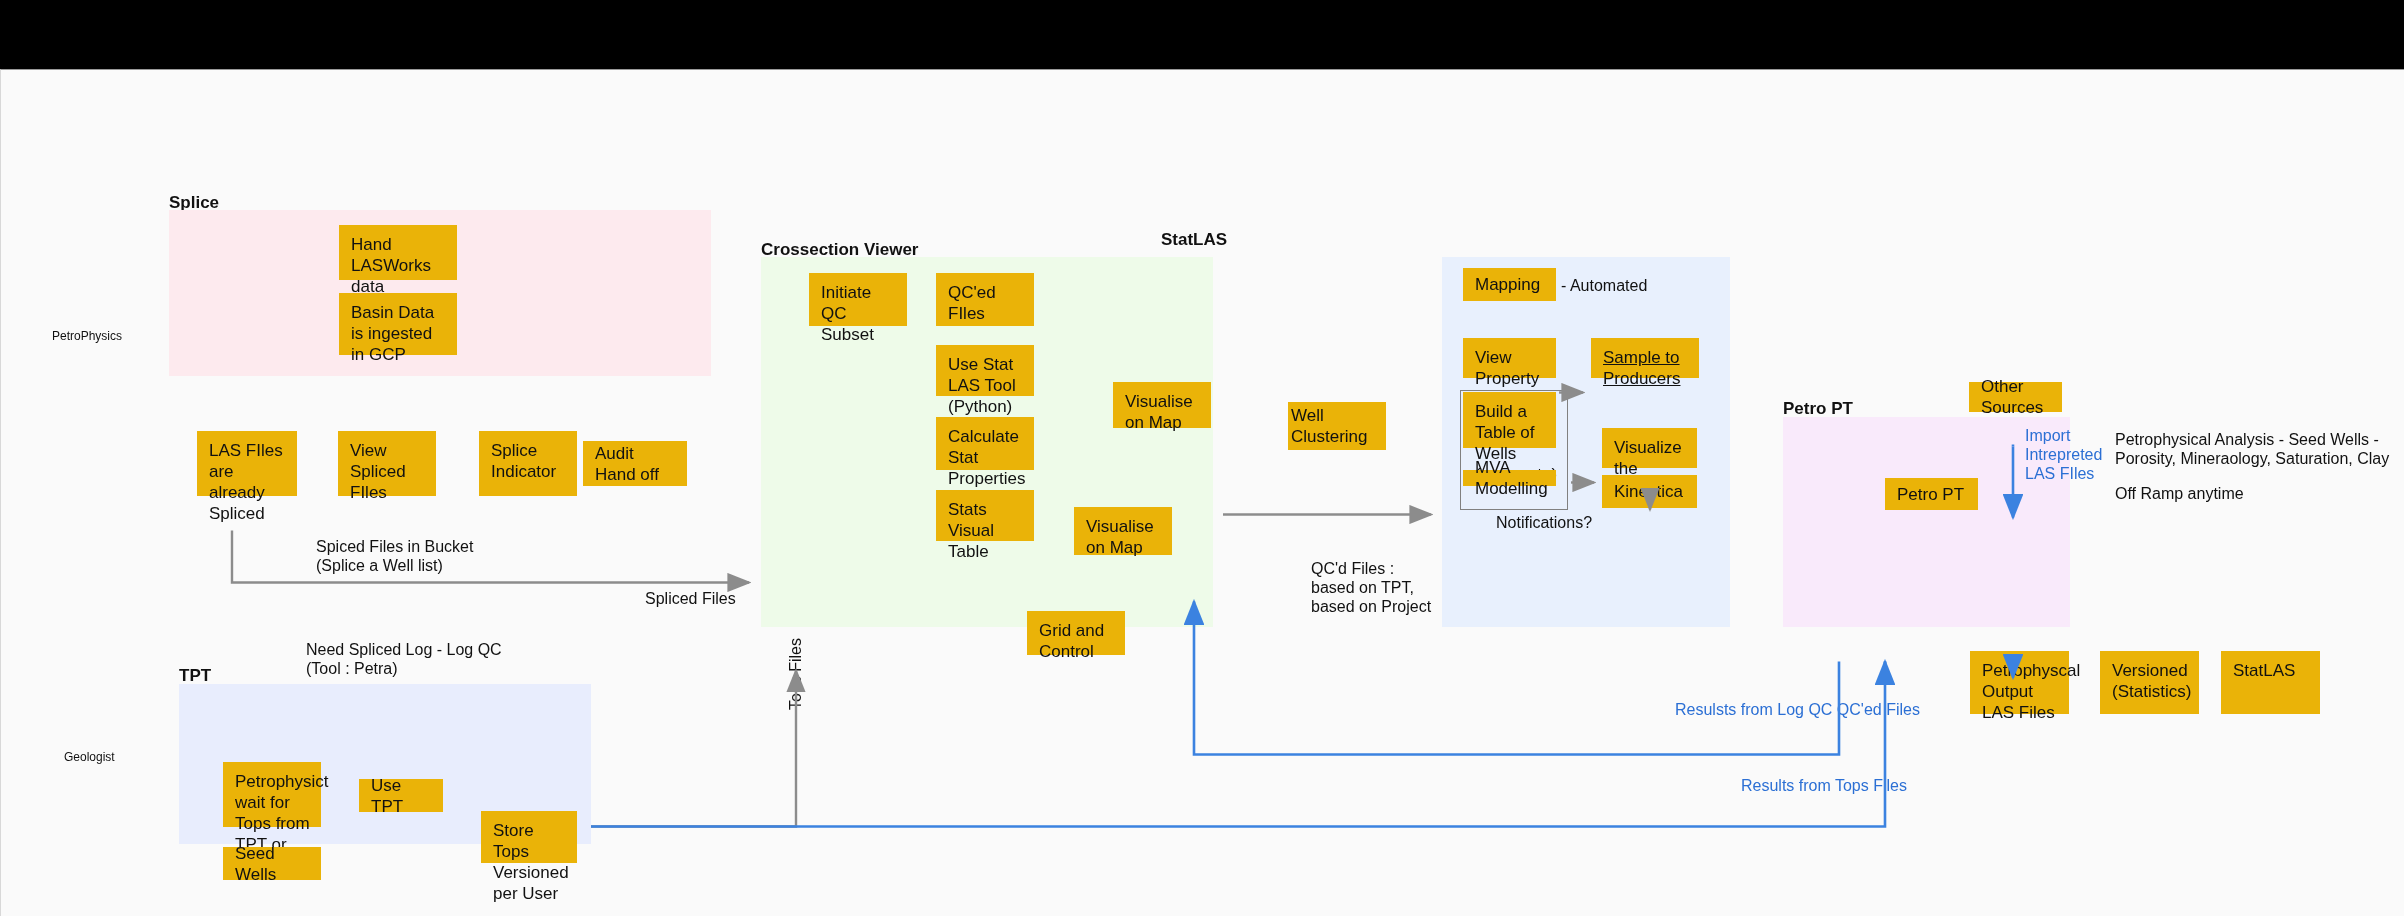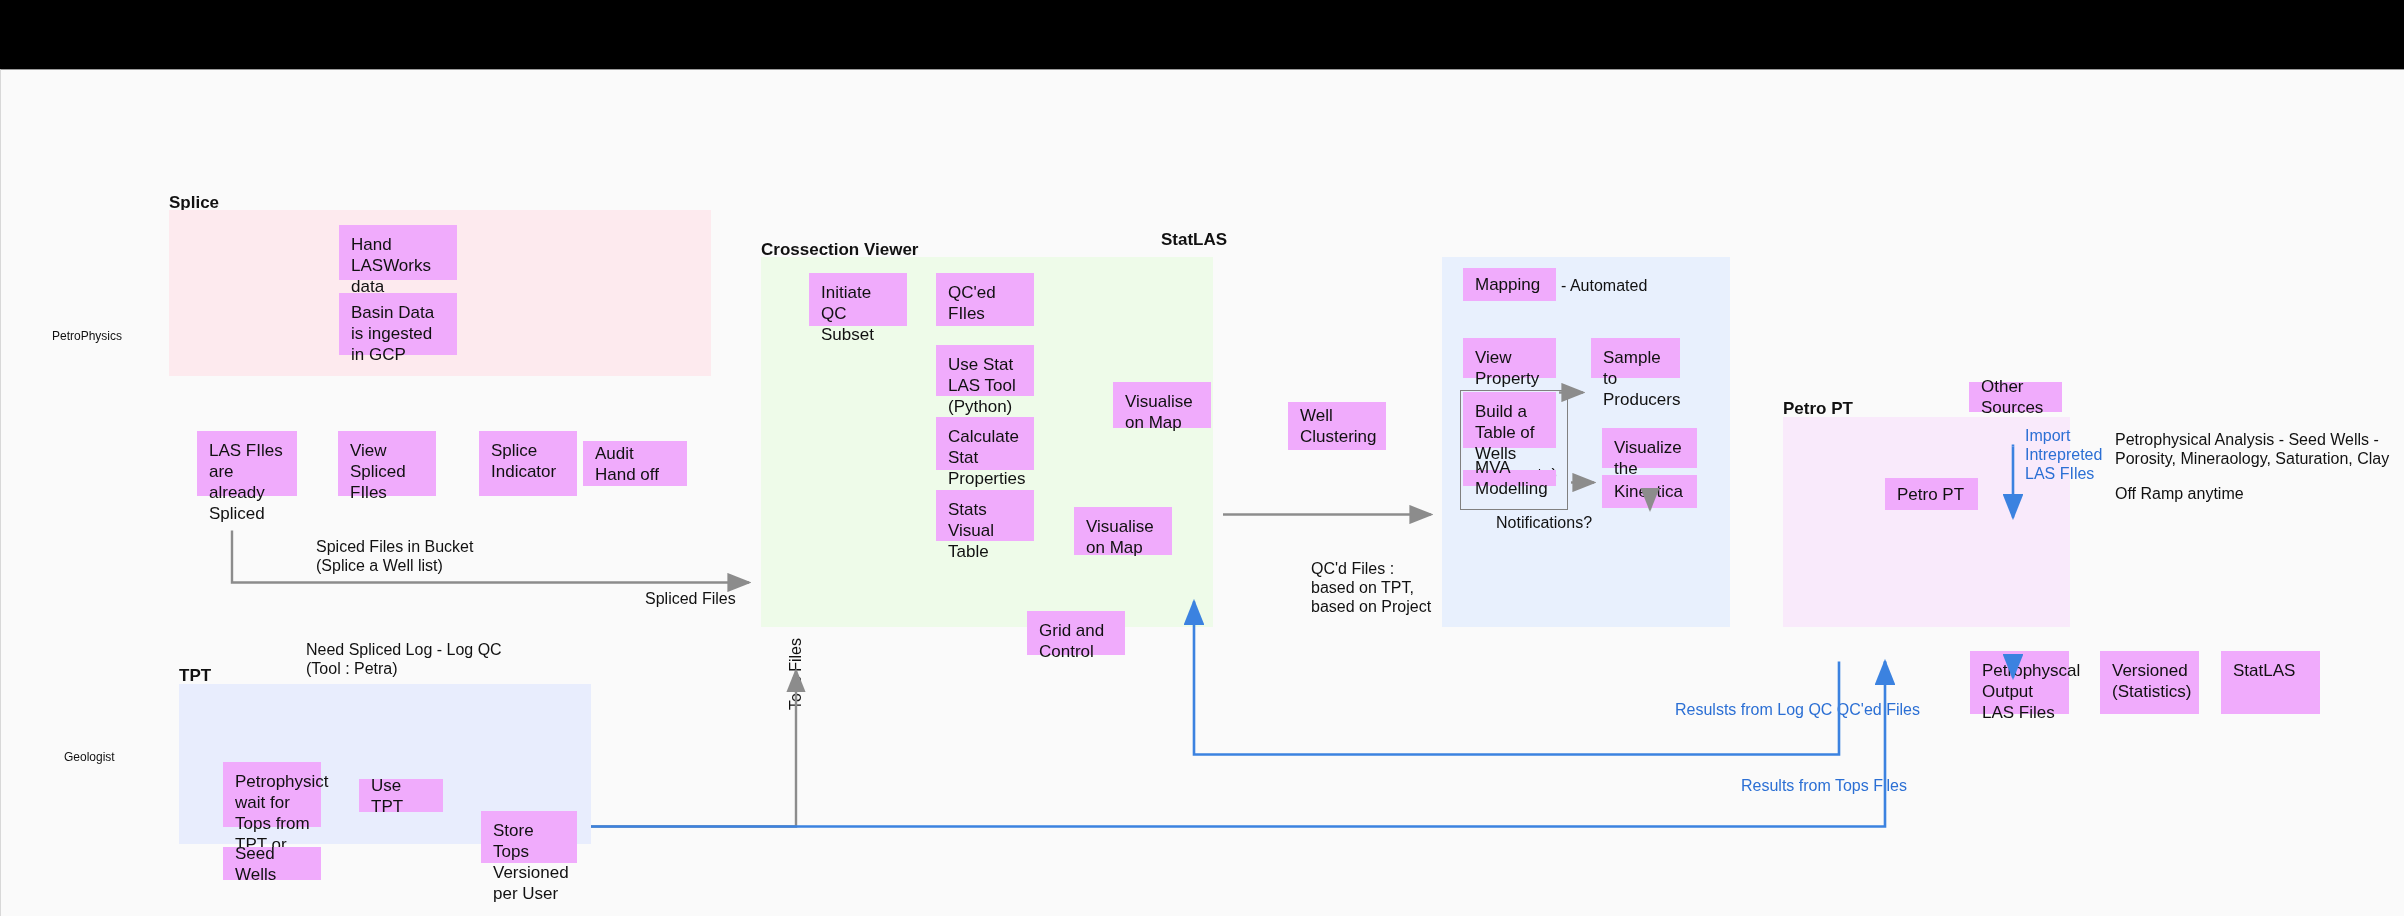--- a/index.html
+++ b/index.html
@@ -6,21 +6,21 @@
   body{width:2404px;height:916px;font-family:"Liberation Sans",sans-serif;overflow:hidden;}
   #root{position:relative;width:2404px;height:916px;}
 
   .topbar{position:absolute;left:0;top:0;width:2404px;height:69px;background:#000000;}
   .canvas{position:absolute;left:0;top:69px;width:2404px;height:847px;background:#fafafa;
           border-top:1px solid #9a9a9a;border-left:1px solid #d8d8d8;box-sizing:border-box;}
 
   .swim{position:absolute;box-sizing:border-box;}
   .swim-label{position:absolute;font-weight:bold;font-size:17px;color:#111;white-space:nowrap;}
 
-  .note{position:absolute;background:#f0abfc;color:#111;font-size:17px;line-height:21px;
+  .note{position:absolute;background:#eab308;color:#111;font-size:17px;line-height:21px;
         padding:9px 10px 0 12px;box-sizing:border-box;}
   .note.ctr{display:flex;align-items:center;padding-top:0;}
 
   .txt{position:absolute;font-size:16px;line-height:19px;color:#111;white-space:pre;}
   .txt.blue{color:#2b6fd4;}
   .txt.vert{transform:rotate(-90deg);transform-origin:0 0;white-space:nowrap;}
 
   .pa-label{position:absolute;font-size:12px;color:#111;white-space:nowrap;}
 
   .grp-box{position:absolute;border:1px solid #808080;box-sizing:border-box;background:transparent;}
@@ -59,29 +59,29 @@
     <div class="note" style="left:935px;top:203px;width:98px;height:53px;">QC'ed FIles</div>
     <div class="note" style="left:935px;top:275px;width:98px;height:51px;">Use Stat LAS Tool (Python)</div>
     <div class="note" style="left:935px;top:347px;width:98px;height:53px;">Calculate Stat Properties</div>
     <div class="note" style="left:935px;top:420px;width:98px;height:51px;">Stats Visual Table</div>
     <div class="note" style="left:1112px;top:312px;width:98px;height:46px;">Visualise on Map</div>
     <div class="note" style="left:1073px;top:437px;width:98px;height:48px;">Visualise on Map</div>
     <div class="note" style="left:1026px;top:497px;width:98px;height:44px;margin-top:44px;">Grid and Control</div>
 
     <div class="swim-label" style="left:1160px;top:160px;">StatLAS</div>
 
-    <div class="note ctr" style="left:1287px;top:332px;width:98px;height:48px;padding-left:12px;">Well Clustering</div>
+    <div class="note ctr" style="left:1287px;top:332px;width:98px;height:48px;padding-left:3px;">Well Clustering</div>
 
     <div class="swim" style="left:1441px;top:187px;width:288px;height:370px;background:#e8f0fd;"></div>
 
     <div class="note ctr" style="left:1462px;top:198px;width:93px;height:33px;">Mapping</div>
     <div class="txt" style="left:1560px;top:206px;">- Automated</div>
 
     <div class="note" style="left:1462px;top:268px;width:93px;height:40px;">View Property Maps</div>
-    <div class="note" style="left:1590px;top:268px;width:89px;height:40px;">Sample to Producers</div>
+    <div class="note" style="left:1590px;top:268px;width:108px;height:40px;text-decoration:underline;">Sample to Producers</div>
 
     <div class="grp-box" style="left:1459px;top:320px;width:108px;height:120px;"></div>
     <div class="note" style="left:1462px;top:322px;width:93px;height:56px;">Build a Table of Wells (automate)</div>
     <div class="note ctr" style="left:1462px;top:400px;width:93px;height:16px;">MVA Modelling</div>
     <div class="txt" style="left:1495px;top:443px;">Notifications?</div>
 
     <div class="note" style="left:1601px;top:358px;width:95px;height:40px;">Visualize the results</div>
     <div class="note ctr" style="left:1601px;top:405px;width:95px;height:33px;">Kinectica</div>
 
     <div class="note ctr" style="left:1968px;top:312px;width:93px;height:30px;padding-left:12px;">Other Sources</div>

